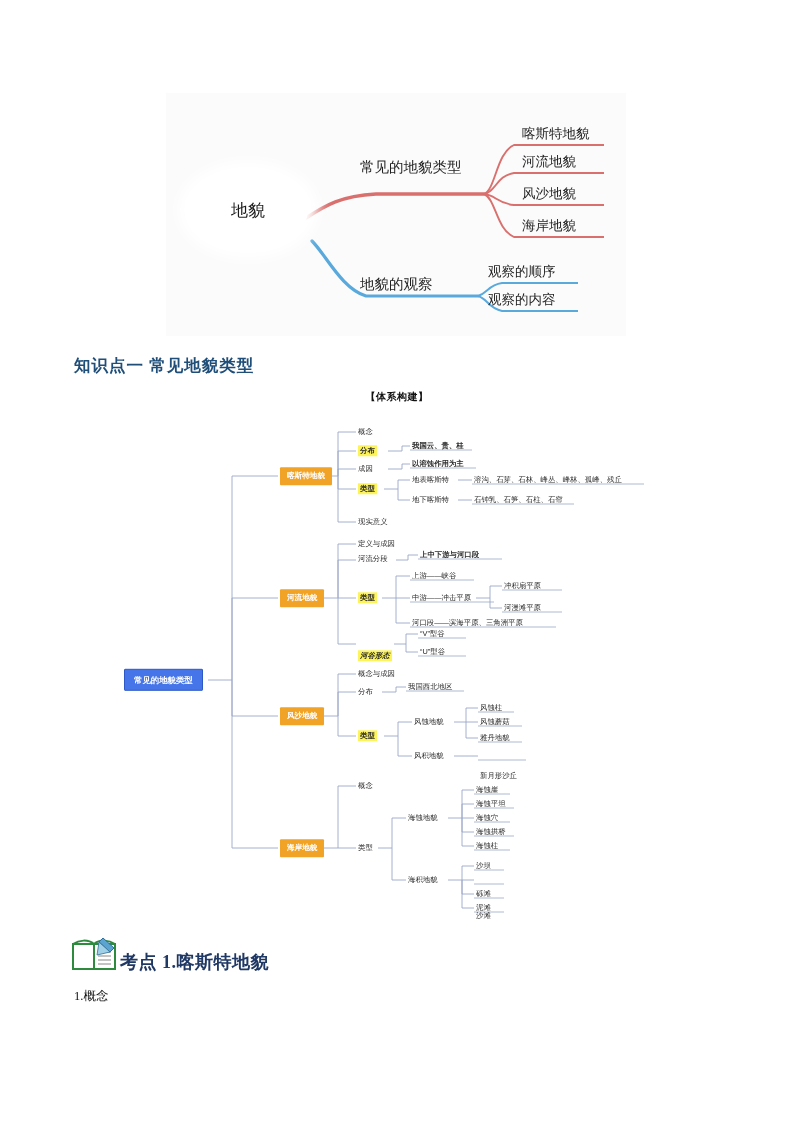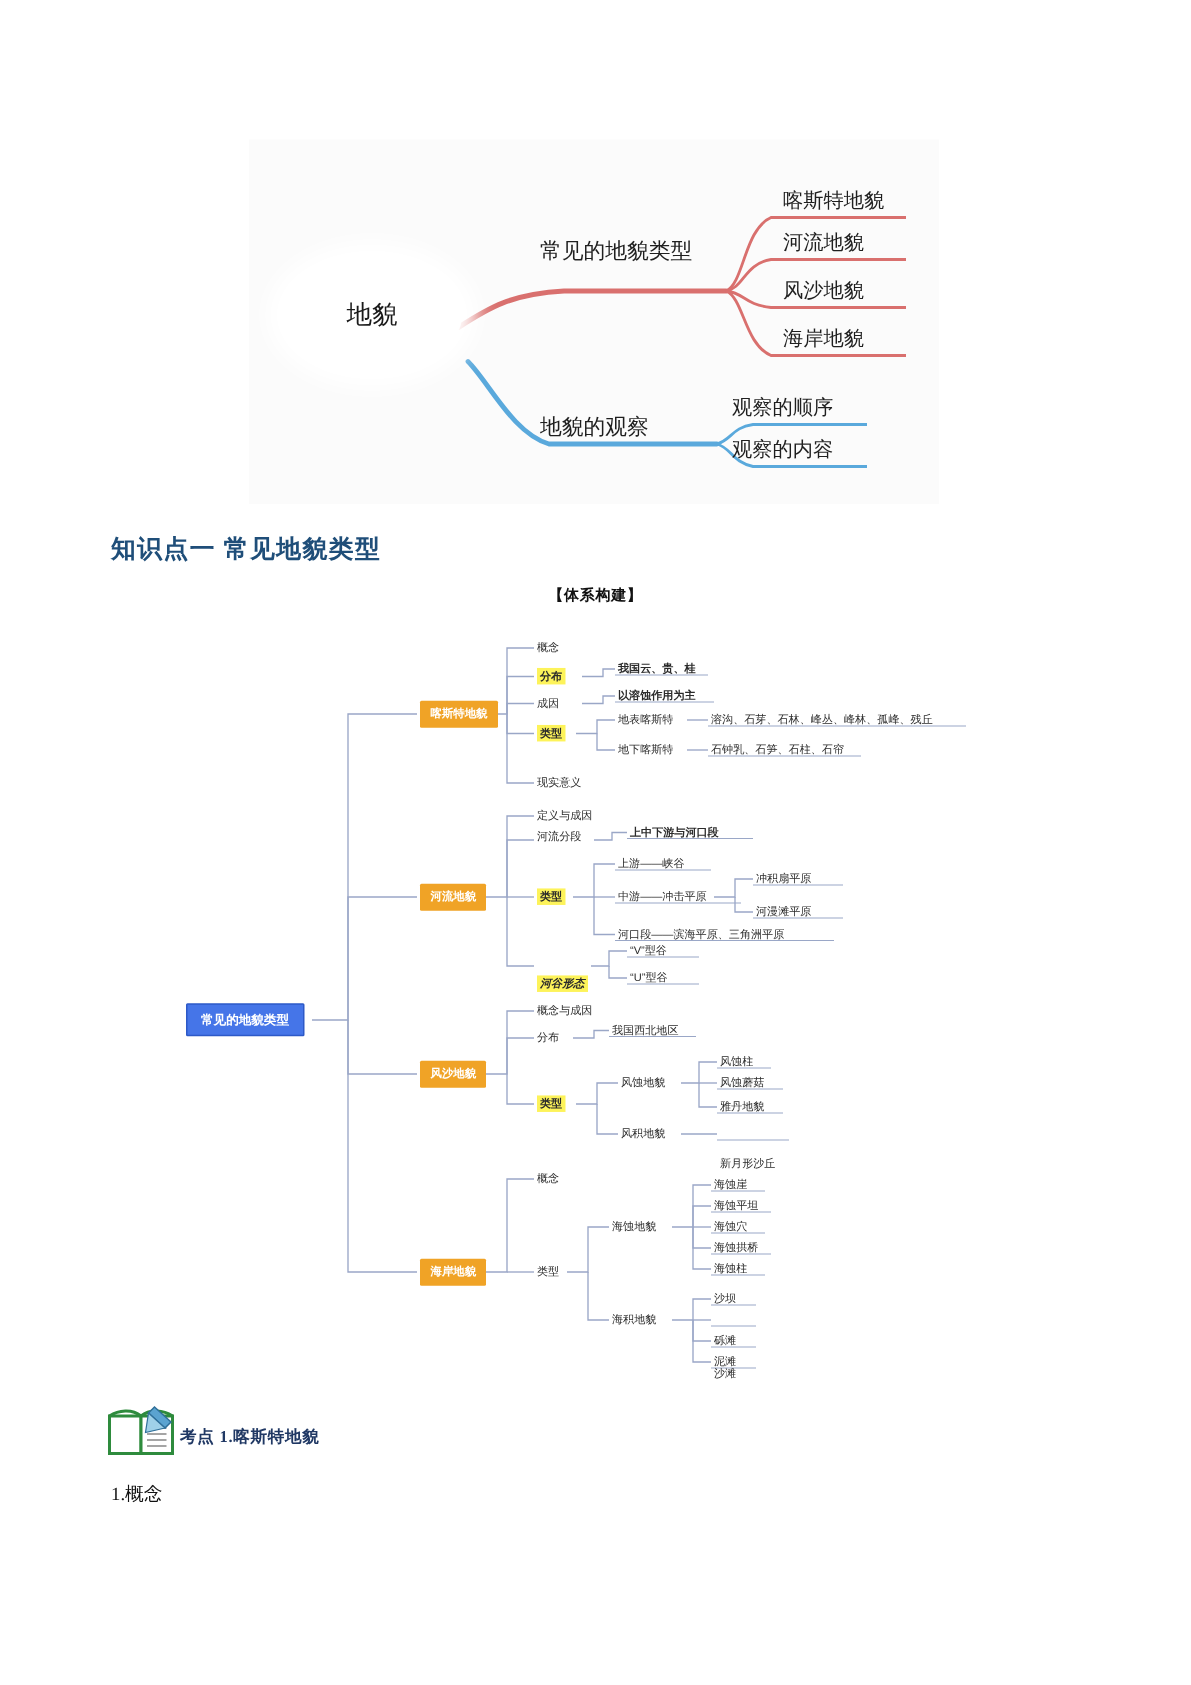--- a/index.html
+++ b/index.html
@@ -122,21 +122,21 @@
     padding: 1px 2px;
     color:#2b2b2b;
   }
   .bm-b { font-weight: bold; }
 
   
   .kaodian {
     position: absolute;
     left: 120px;
     top: 950px;
-    font-size: 11px;
+    font-size: 18px;
     font-weight: bold;
     color: #203864;
     font-family: "Liberation Serif","DejaVu Serif",serif;
     letter-spacing: 0.5px;
   }
   #bookicon {
     position: absolute;
     left: 70px;
     top: 936px;
     width: 50px;

